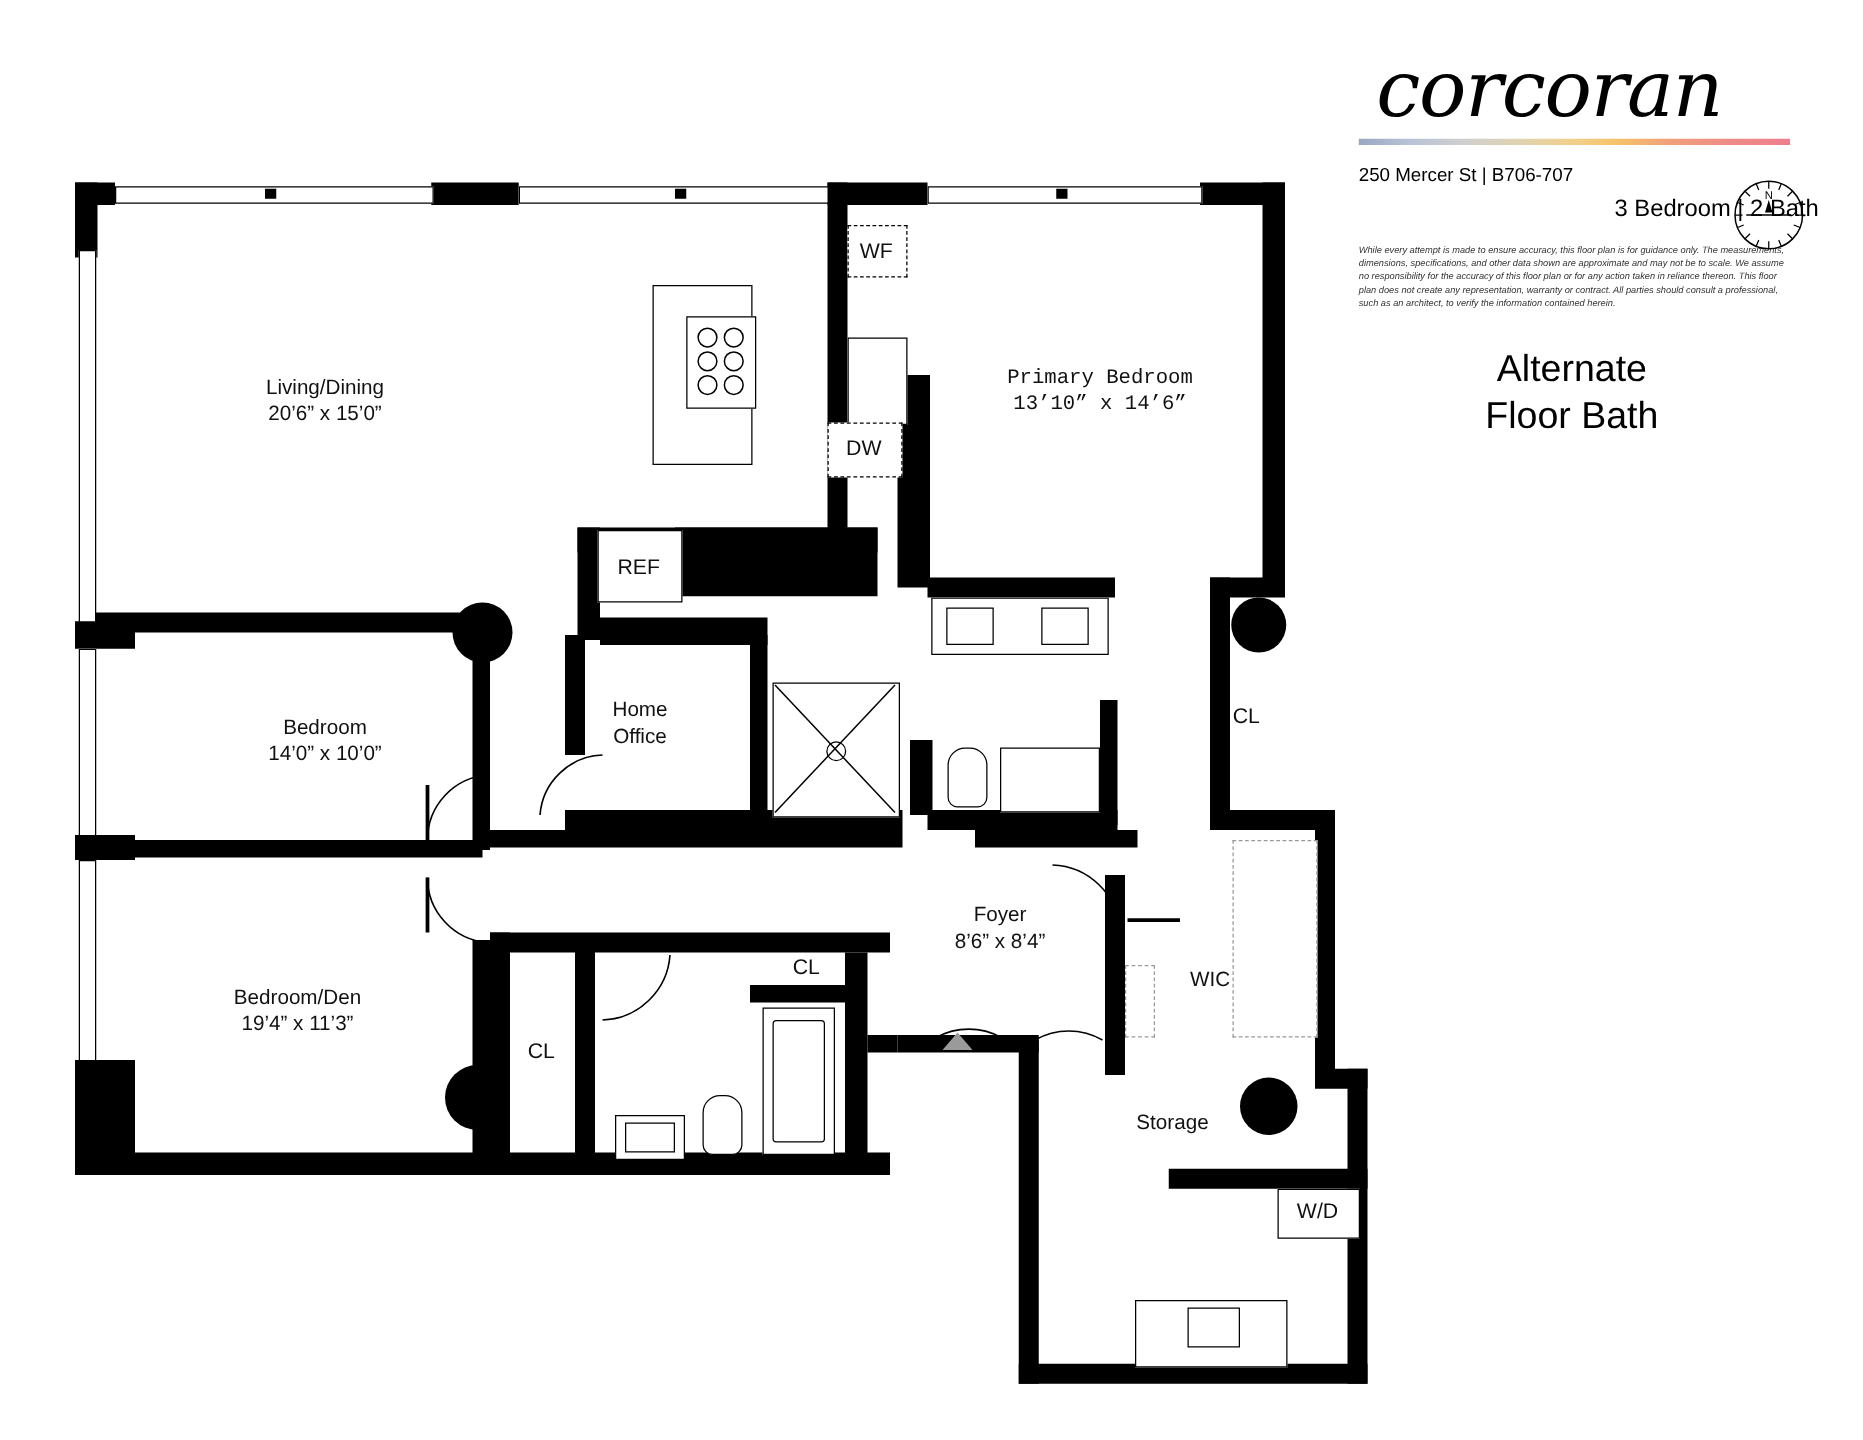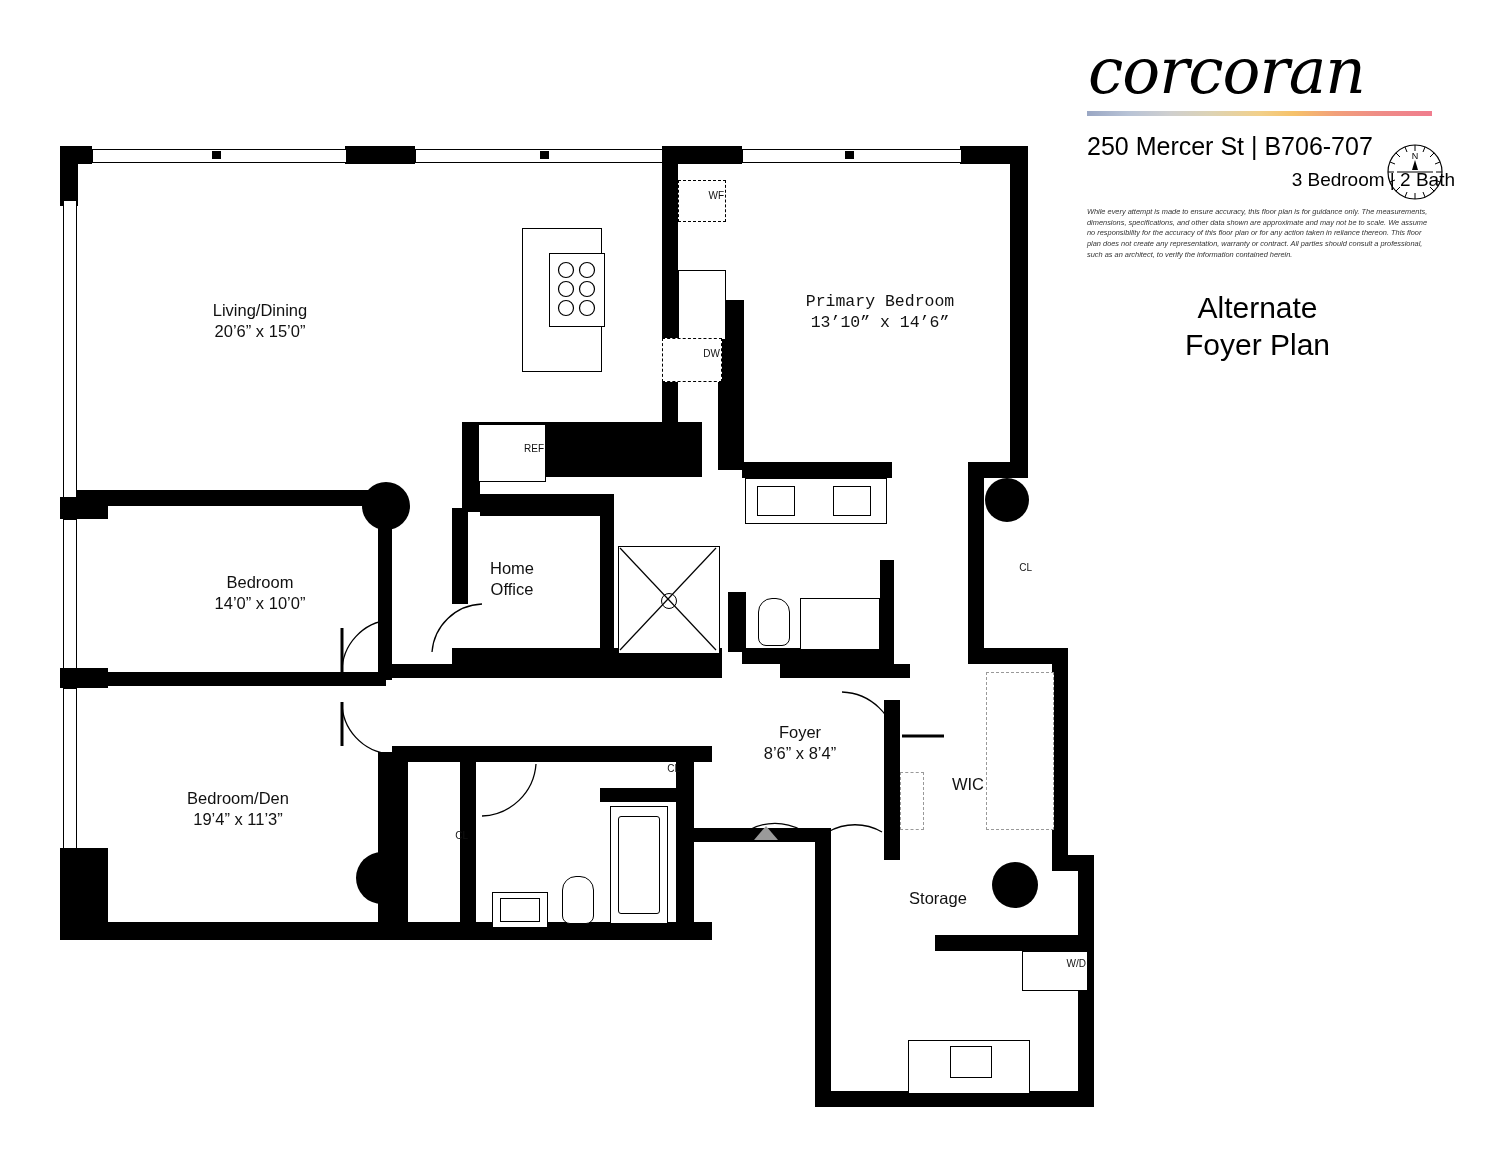--- a/index.html
+++ b/index.html
@@ -7,28 +7,28 @@
     width:1490px;height:1152px;background:#ffffff;
     font-family:"Liberation Sans", sans-serif;
     color:#000;position:relative;overflow:hidden;
   }
   #plan{position:absolute;left:0;top:0;width:1490px;height:1152px;}
   .wall{position:absolute;background:#000;}
   .thin{position:absolute;border:1.5px solid #000;background:#fff;}
   .label{position:absolute;text-align:center;line-height:1.25;font-size:16.5px;color:#111;white-space:nowrap;}
   .label .nm{display:block;}
   .label .dim{display:block;}
-  .small{font-size:10px;text-align:right;}
+  .small{font-size:17px;}
 
   
   .panel{position:absolute;left:1085px;top:40px;width:370px;}
-  .brand{font-family:"DejaVu Serif", serif;font-style:italic;font-size:63px;letter-spacing:-1px;line-height:1;margin:0 0 8px 3px;}
+  .brand{font-family:"DejaVu Serif", serif;font-style:italic;font-size:63px;letter-spacing:-1px;line-height:1;margin:0 0 8px 16px;}
   .rainbow{height:5px;width:345px;margin:6px 0 16px 2px;
     background:linear-gradient(90deg,#9aa7c4 0%,#b8c3d6 12%,#cfcfcf 24%,#ddd3b4 36%,#f2d08a 50%,#f6c26a 60%,#f2a07a 72%,#ef8d86 84%,#f07d8e 100%);}
-  .addr{font-size:25px;margin:15px 0 8px 2px;}
+  .addr{font-size:15px;margin:15px 0 8px 2px;}
   .beds{font-size:19px;margin:0 0 16px 2px;text-align:right;}
   .disclaimer{font-size:7.4px;line-height:1.45;color:#333;width:345px;margin:14px 0 0 2px;font-style:italic;}
   .altplan{font-size:30px;line-height:1.25;text-align:center;margin-top:28px;width:345px;}
   .compass{position:absolute;right:8px;top:8px;width:64px;height:64px;}
 </style>
 </head>
 <body>
 
 <div id="plan">
 
@@ -261,15 +261,15 @@
       <line x1="14" y1="32" x2="50" y2="32" stroke="#000" stroke-width="1.2"></line>
       <polygon points="32,20 35,30 29,30" fill="#000"></polygon>
       <text x="32" y="19" font-size="9" text-anchor="middle" font-family="Liberation Sans, sans-serif">N</text>
     </svg>
   </div>
 
   <div class="disclaimer">While every attempt is made to ensure accuracy, this floor plan is for guidance only. The measurements, dimensions, specifications, and other data shown are approximate and may not be to scale. We assume no responsibility for the accuracy of this floor plan or for any action taken in reliance thereon. This floor plan does not create any representation, warranty or contract. All parties should consult a professional, such as an architect, to verify the information contained herein.</div>
 
   <div class="altplan">
     <div>Alternate</div>
-    <div>Foyer Plan</div>
+    <div>Floor Bath</div>
   </div>
 </div>
 
 </body></html>

